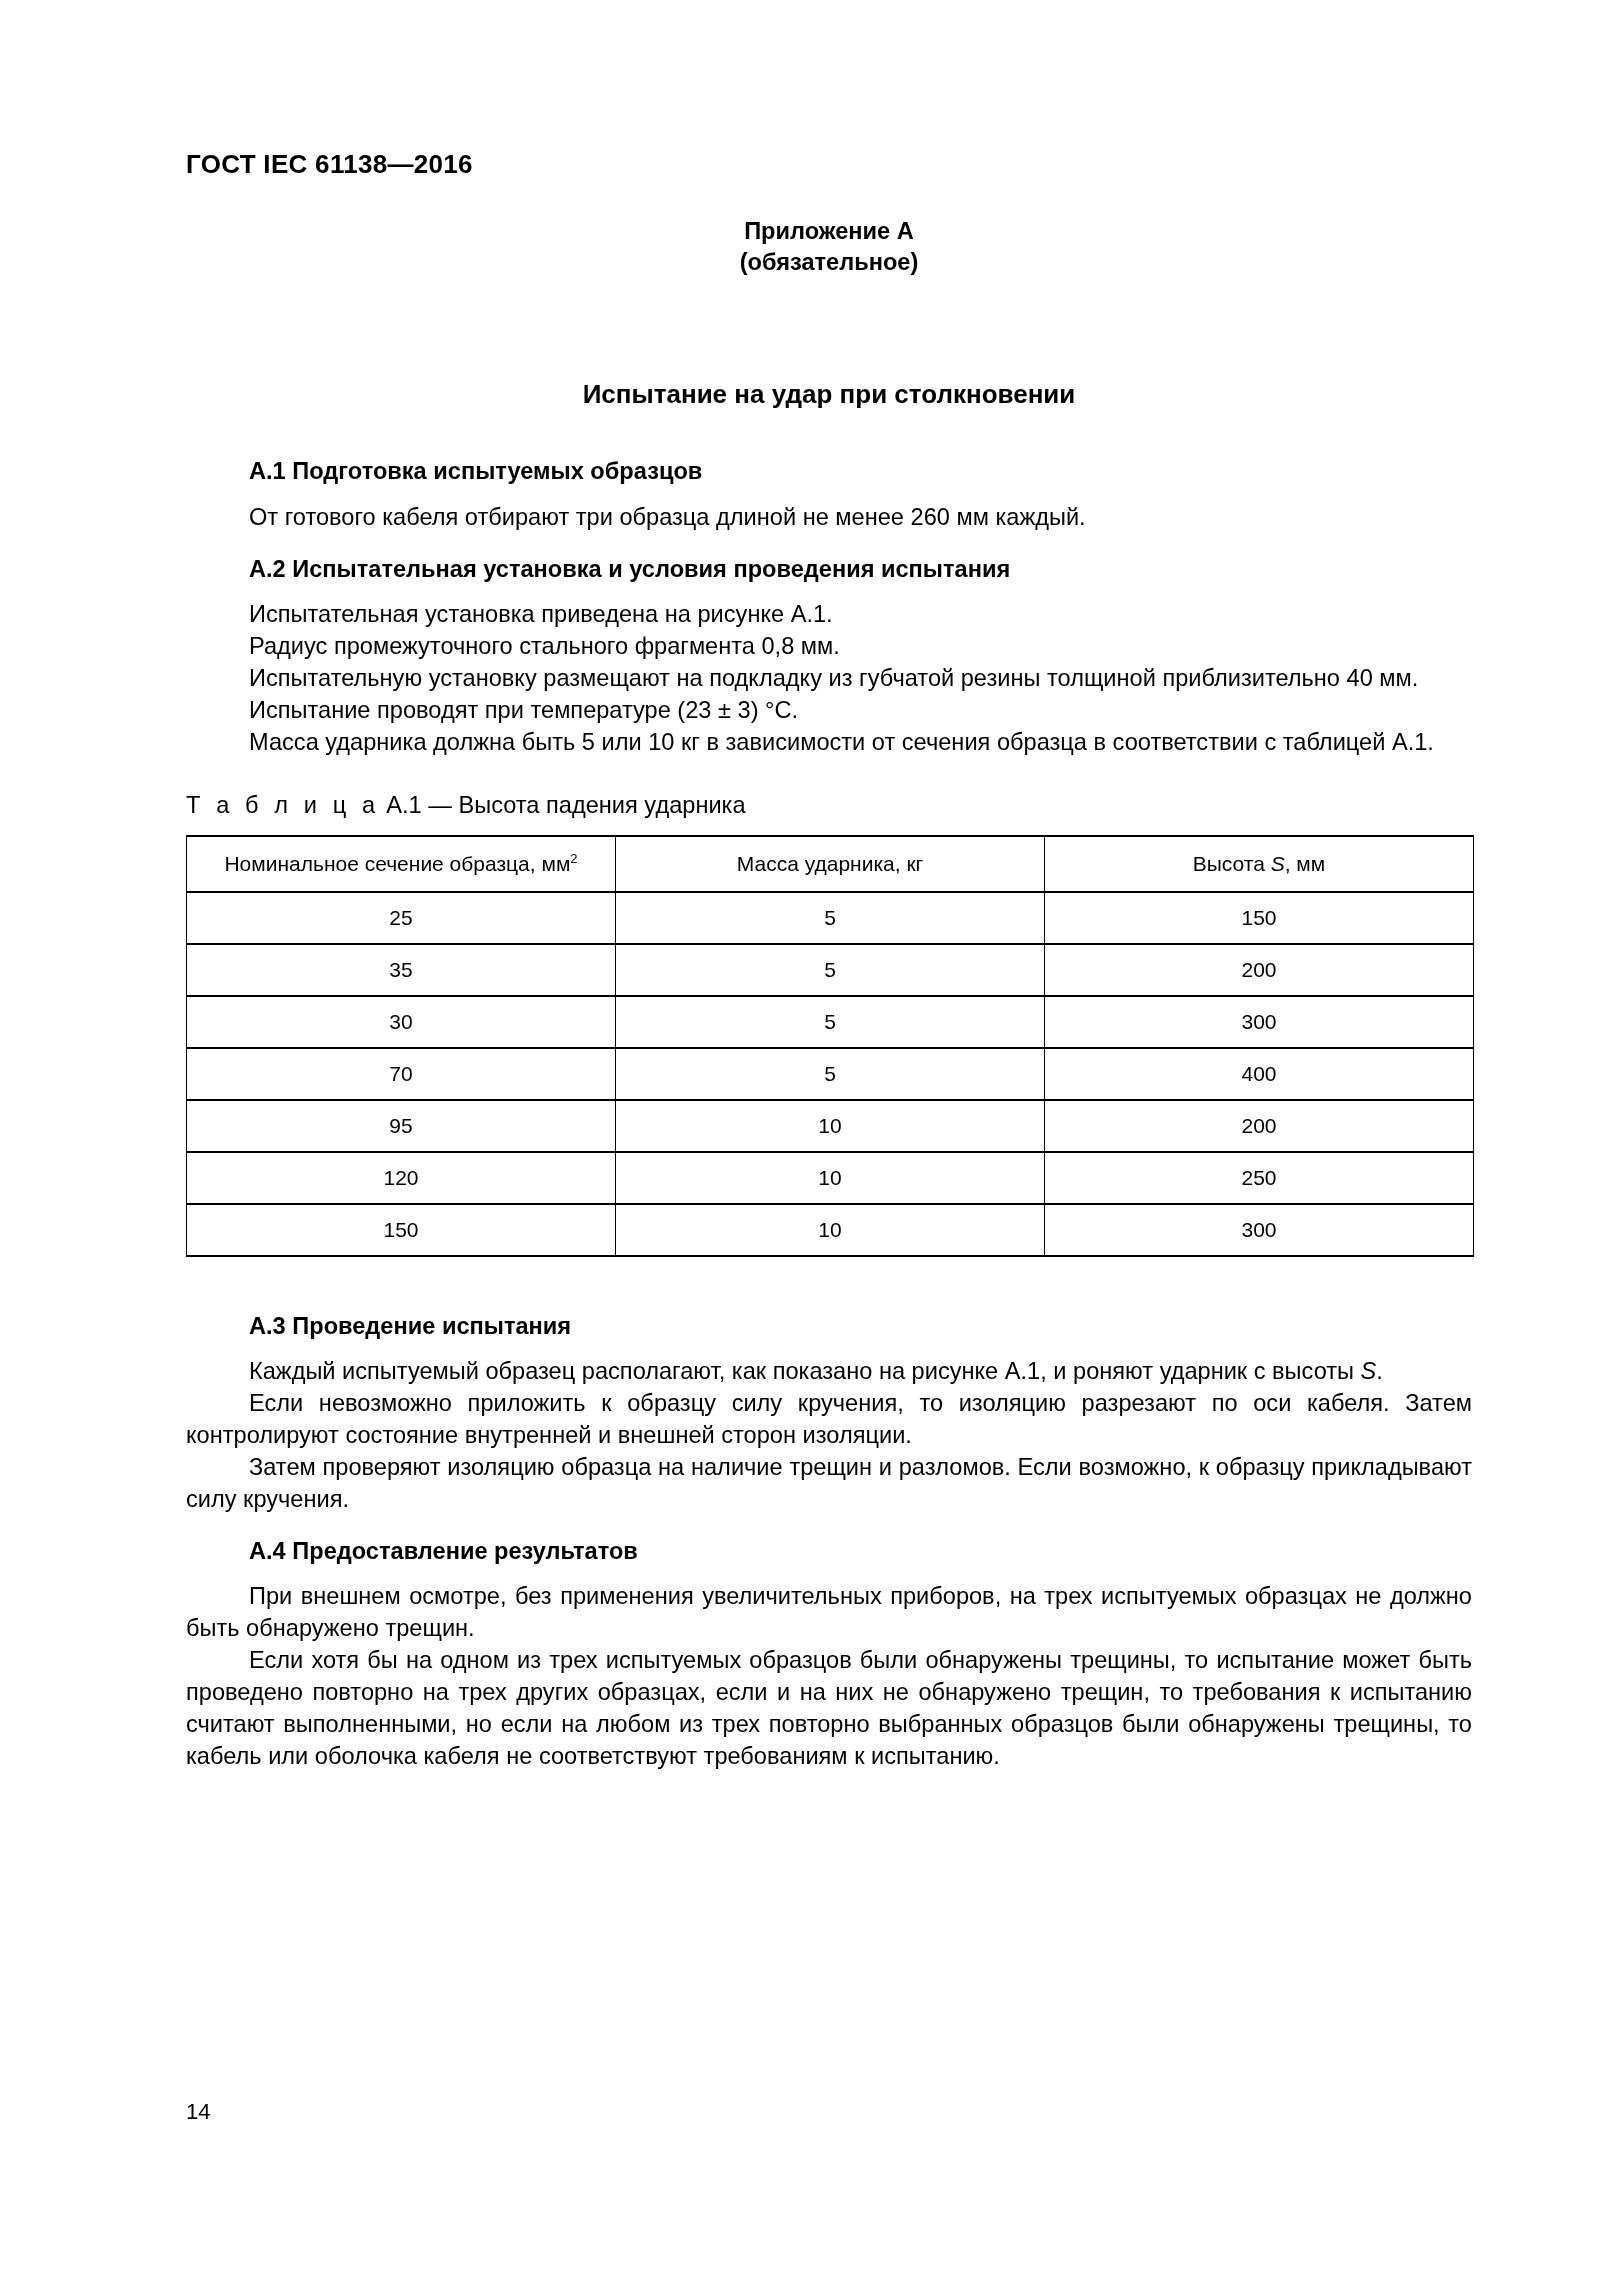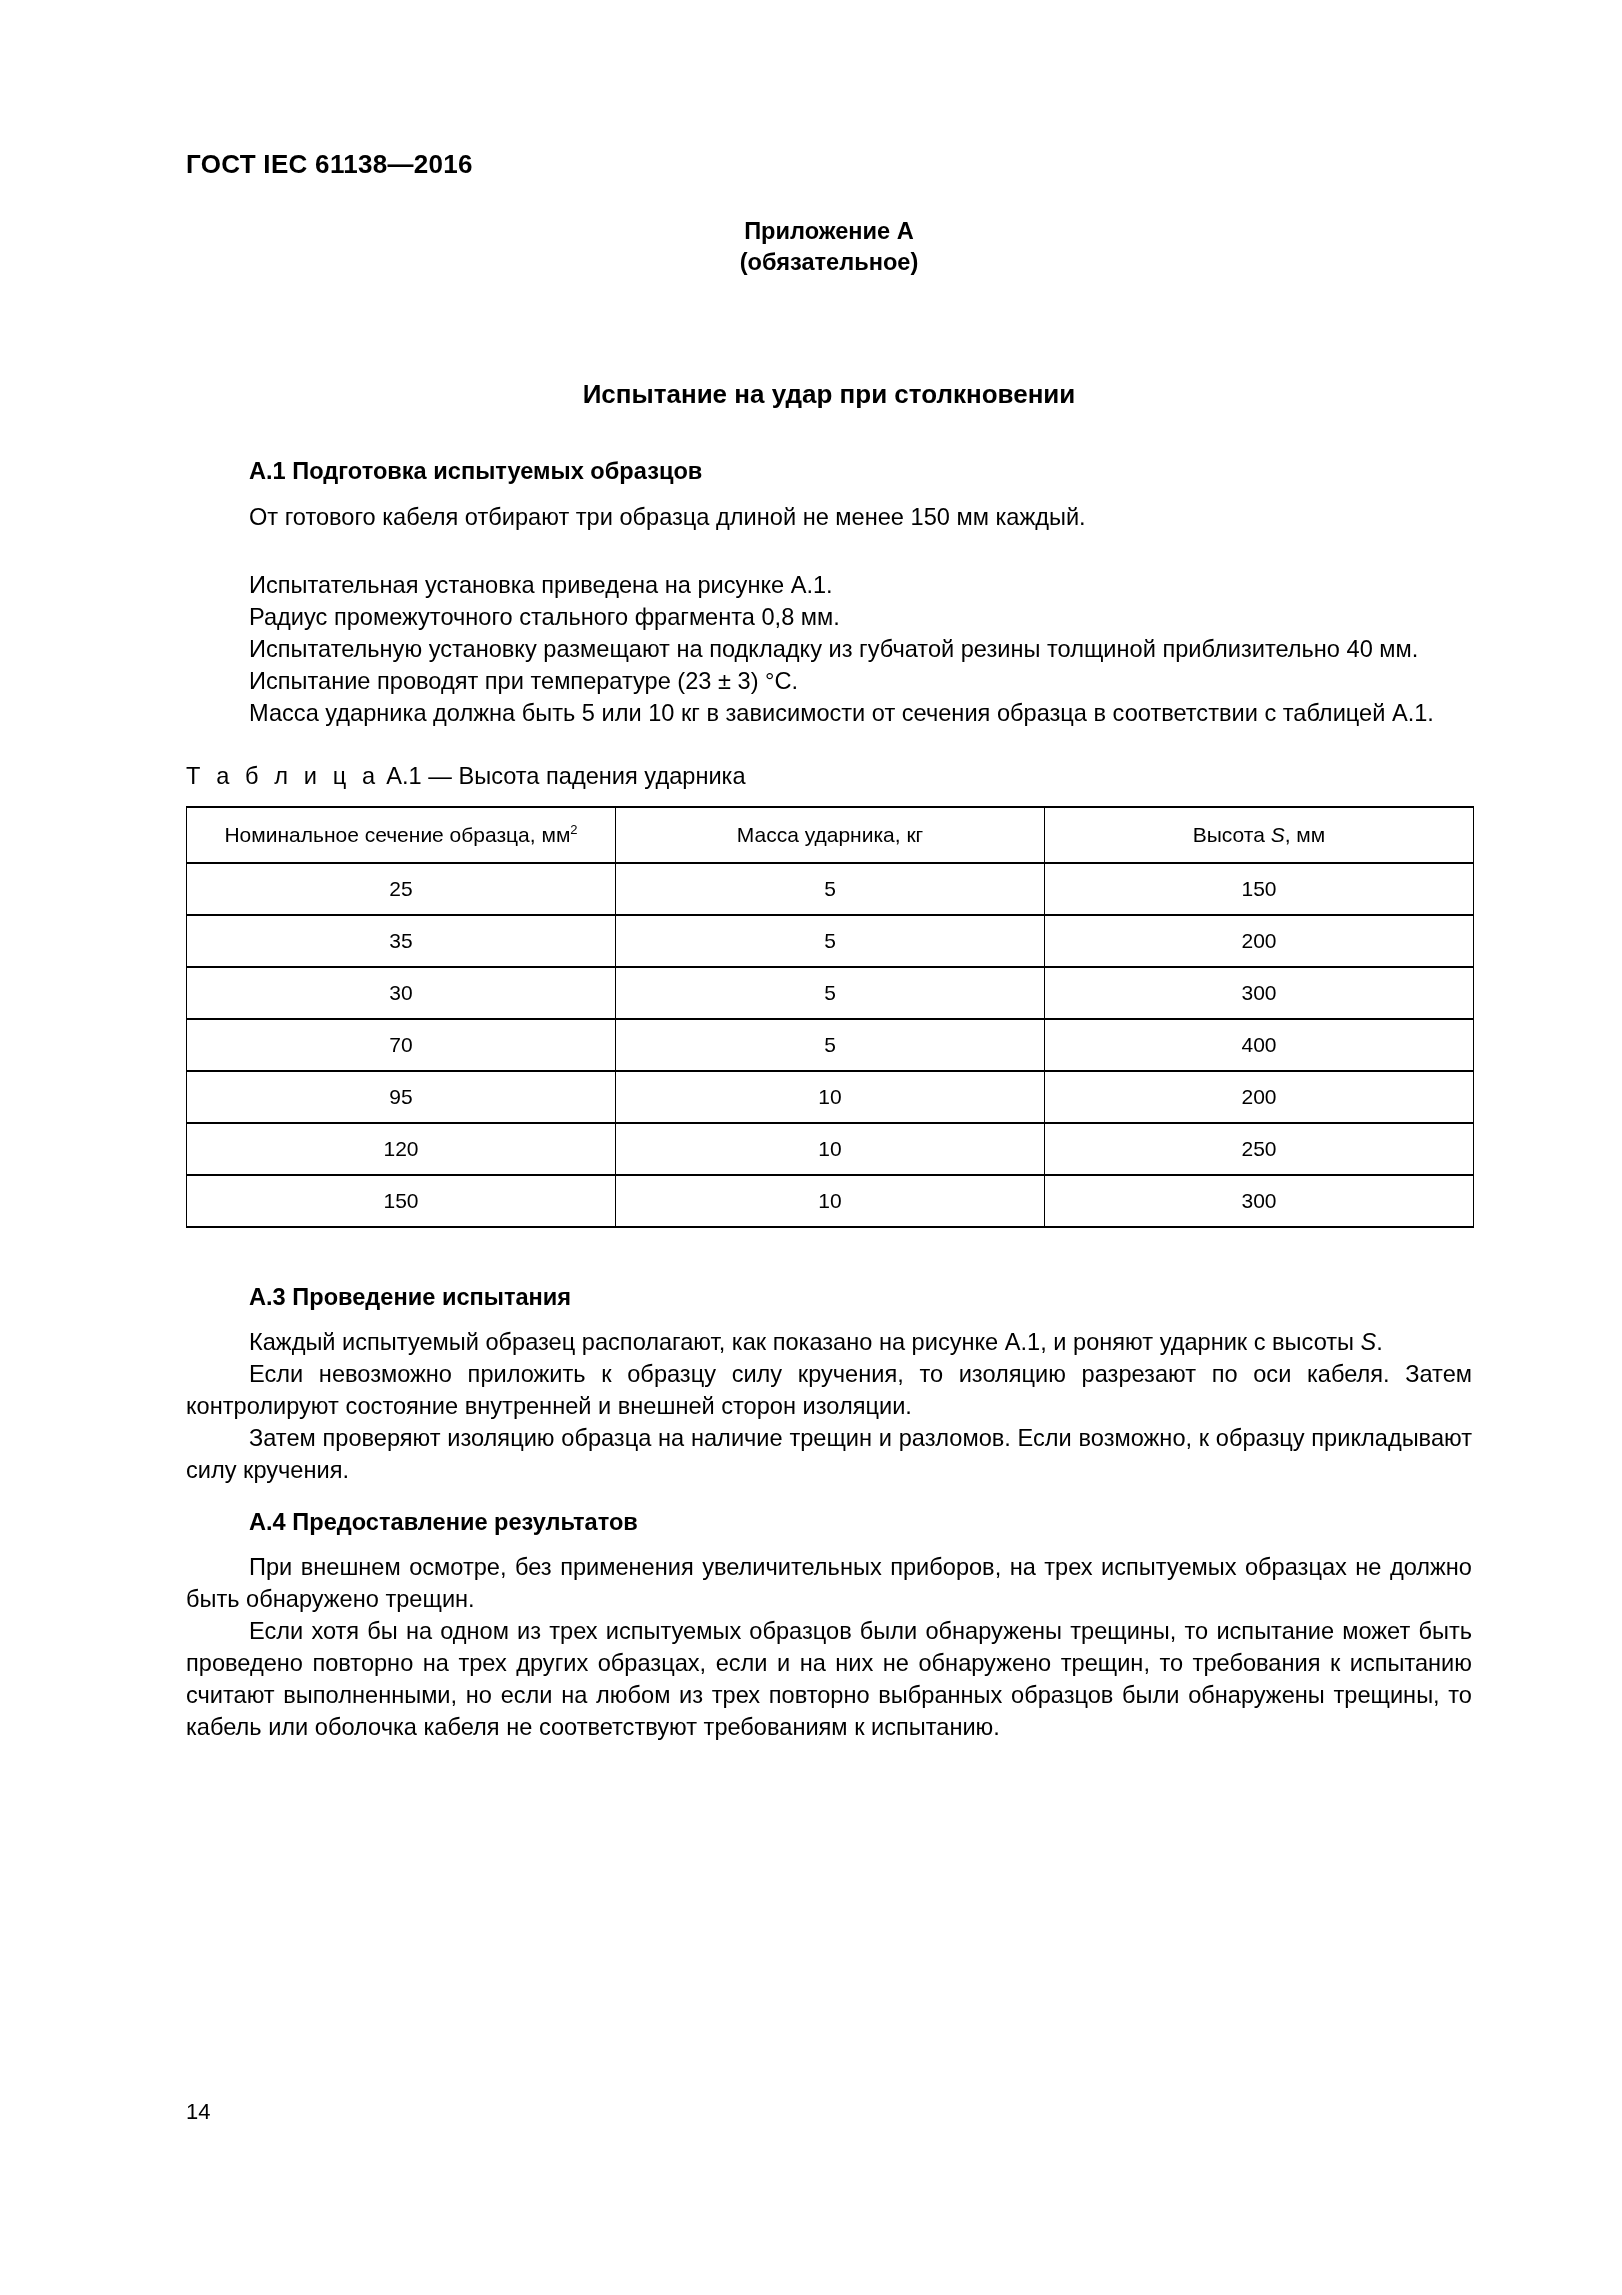--- a/index.html
+++ b/index.html
@@ -157,24 +157,25 @@
       <span class="line2">(обязательное)</span>
     </div>
 
     <div class="test-title">Испытание на удар при столкновении</div>
 
     <div class="gap-lg"></div>
     <div class="gap-sm"></div>
 
     <h2 class="section-heading">А.1 Подготовка испытуемых образцов</h2>
     <div class="gap-sm"></div>
-    <p class="body-text indent">От готового кабеля отбирают три образца длиной не менее 150 мм каждый.</p>
+    <p class="body-text indent">От готового кабеля отбирают три образца длиной не менее 260 мм каждый.</p>
 
     <div class="gap-md"></div>
 
+    <h2 class="section-heading">А.2 Испытательная установка и условия проведения испытания</h2>
     <div class="gap-sm"></div>
     <p class="body-text indent nowrapblock">Испытательная установка приведена на рисунке А.1.</p>
     <p class="body-text indent nowrapblock">Радиус промежуточного стального фрагмента 0,8 мм.</p>
     <p class="body-text indent nowrapblock">Испытательную установку размещают на подкладку из губчатой резины толщиной приблизительно 40 мм.</p>
     <p class="body-text indent nowrapblock">Испытание проводят при температуре (23 ± 3) °С.</p>
     <p class="body-text indent nowrapblock">Масса ударника должна быть 5 или 10 кг в зависимости от сечения образца в соответствии с таблицей А.1.</p>
 
     <div class="gap-lg"></div>
 
     <p class="table-caption"><span class="sp-word">Т а б л и ц а</span> <span>А.1</span> <span>—</span> <span>Высота падения ударника</span></p>

